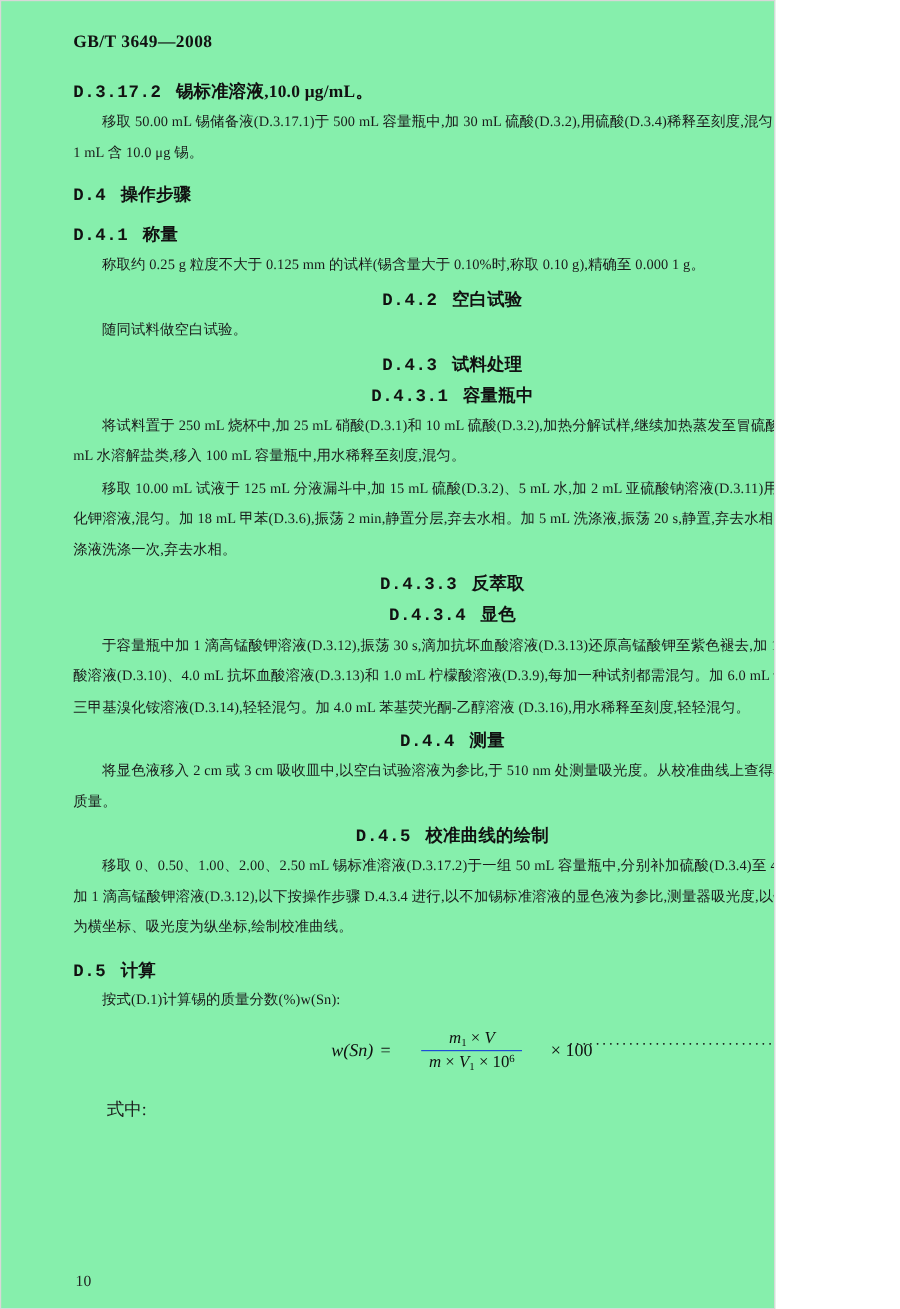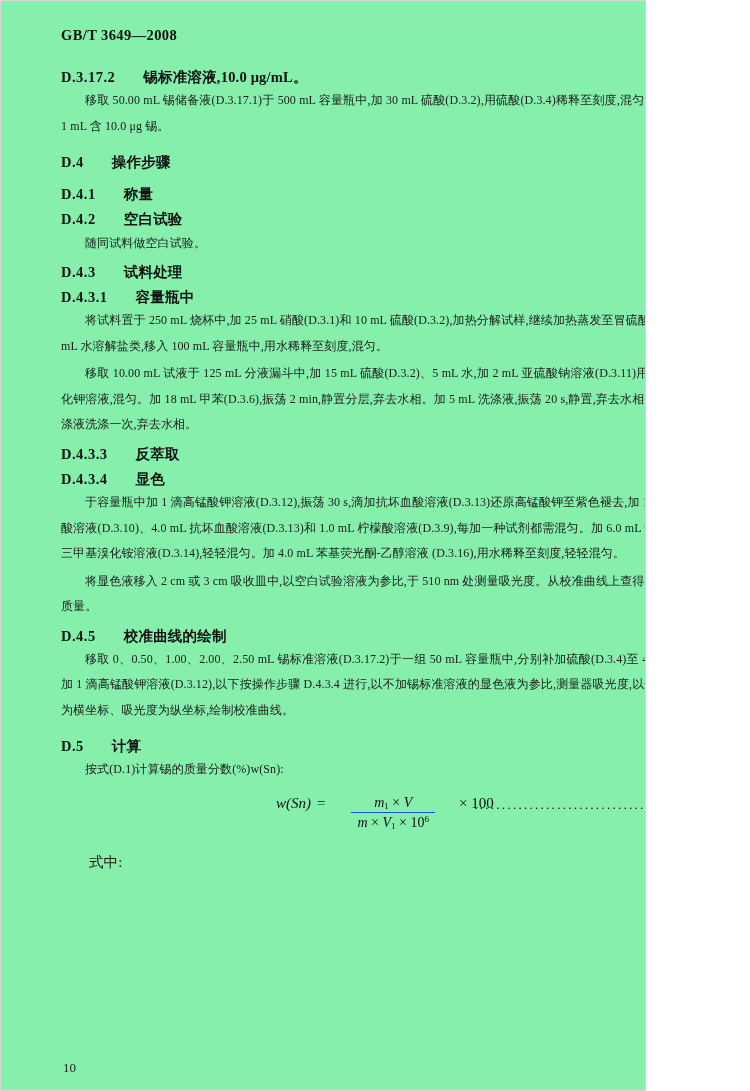--- a/index.html
+++ b/index.html
@@ -36,26 +36,26 @@
   }
 
   
   .sec-h {
     font-weight: bold;
     font-size: 14.5px;
     color: #111;
     letter-spacing: 0.2px;
     line-height: 1.25;
   }
-  .sec-h .num { margin-right: 28px; letter-spacing: 0.5px; }
+  .sec-h .num { margin-right: 12px; letter-spacing: 0.5px; font-family: Liberation Mono, monospace; }
 
   
   .gap-l  { margin-top: 24px; }
   .gap-m  { margin-top: 14px; }
-  .gap-s  { margin-top: 7px; }
+  .gap-s  { margin-top: 7px; text-align: center; }
   .gap-xs { margin-top: 3px; }
 
   
   .para {
     font-size: 12px;
     line-height: 25.5px;
     text-align: justify;
     text-justify: inter-ideograph;
     color: #1a1a1a;
     margin-top: 2px;
@@ -67,21 +67,21 @@
   .formula-row {
     position: relative;
     margin-top: 12px;
     height: 46px;
   }
   .formula {
     position: absolute;
     left: 215px;
     top: 0;
     display: flex;
-    align-items: flex-start;
+    align-items: center;
     font-size: 15px;
     font-family: "Liberation Serif", "DejaVu Serif", serif;
     white-space: nowrap;
   }
   .formula .ital { font-style: italic; }
   .frac {
     display: inline-flex;
     flex-direction: column;
     align-items: center;
     margin: 0 20px;
@@ -139,20 +139,21 @@
     </div>
     <div class="para indent gap-xs">移取 50.00 mL 锡储备液(D.3.17.1)于 500 mL 容量瓶中,加 30 mL 硫酸(D.3.2),用硫酸(D.3.4)稀释至刻度,混匀。此溶液 1 mL 含 10.0 μg 锡。</div>
 
     <div class="sec-h gap-m">
       <span class="num">D.4</span><span class="ttl">操作步骤</span>
     </div>
 
     <div class="sec-h gap-m">
       <span class="num">D.4.1</span><span class="ttl">称量</span>
     </div>
+    <div class="para indent gap-xs">称取约 0.25 g 粒度不大于 0.125 mm 的试样(锡含量大于 0.10%时,称取 0.10 g),精确至 0.000 1 g。</div>
 
     <div class="sec-h gap-s">
       <span class="num">D.4.2</span><span class="ttl">空白试验</span>
     </div>
     <div class="para indent gap-xs">随同试料做空白试验。</div>
 
     <div class="sec-h gap-s">
       <span class="num">D.4.3</span><span class="ttl">试料处理</span>
     </div>
 
@@ -165,20 +166,23 @@
 
     <div class="sec-h gap-s">
       <span class="num">D.4.3.3</span><span class="ttl">反萃取</span>
     </div>
 
     <div class="sec-h gap-s">
       <span class="num">D.4.3.4</span><span class="ttl">显色</span>
     </div>
     <div class="para indent gap-xs">于容量瓶中加 1 滴高锰酸钾溶液(D.3.12),振荡 30 s,滴加抗坏血酸溶液(D.3.13)还原高锰酸钾至紫色褪去,加 1.0 mL 草酸溶液(D.3.10)、4.0 mL 抗坏血酸溶液(D.3.13)和 1.0 mL 柠檬酸溶液(D.3.9),每加一种试剂都需混匀。加 6.0 mL 十六烷基三甲基溴化铵溶液(D.3.14),轻轻混匀。加 4.0 mL 苯基荧光酮-乙醇溶液 (D.3.16),用水稀释至刻度,轻轻混匀。</div>
 
+    <div class="sec-h gap-s">
+      <span class="num">D.4.4</span><span class="ttl">测量</span>
+    </div>
     <div class="para indent gap-xs">将显色液移入 2 cm 或 3 cm 吸收皿中,以空白试验溶液为参比,于 510 nm 处测量吸光度。从校准曲线上查得相应锡的质量。</div>
 
     <div class="sec-h gap-s">
       <span class="num">D.4.5</span><span class="ttl">校准曲线的绘制</span>
     </div>
     <div class="para indent gap-xs">移取 0、0.50、1.00、2.00、2.50 mL 锡标准溶液(D.3.17.2)于一组 50 mL 容量瓶中,分别补加硫酸(D.3.4)至 4.0 mL,各加 1 滴高锰酸钾溶液(D.3.12),以下按操作步骤 D.4.3.4 进行,以不加锡标准溶液的显色液为参比,测量器吸光度,以锡的质量为横坐标、吸光度为纵坐标,绘制校准曲线。</div>
 
     <div class="sec-h gap-m">
       <span class="num">D.5</span><span class="ttl">计算</span>
     </div>

